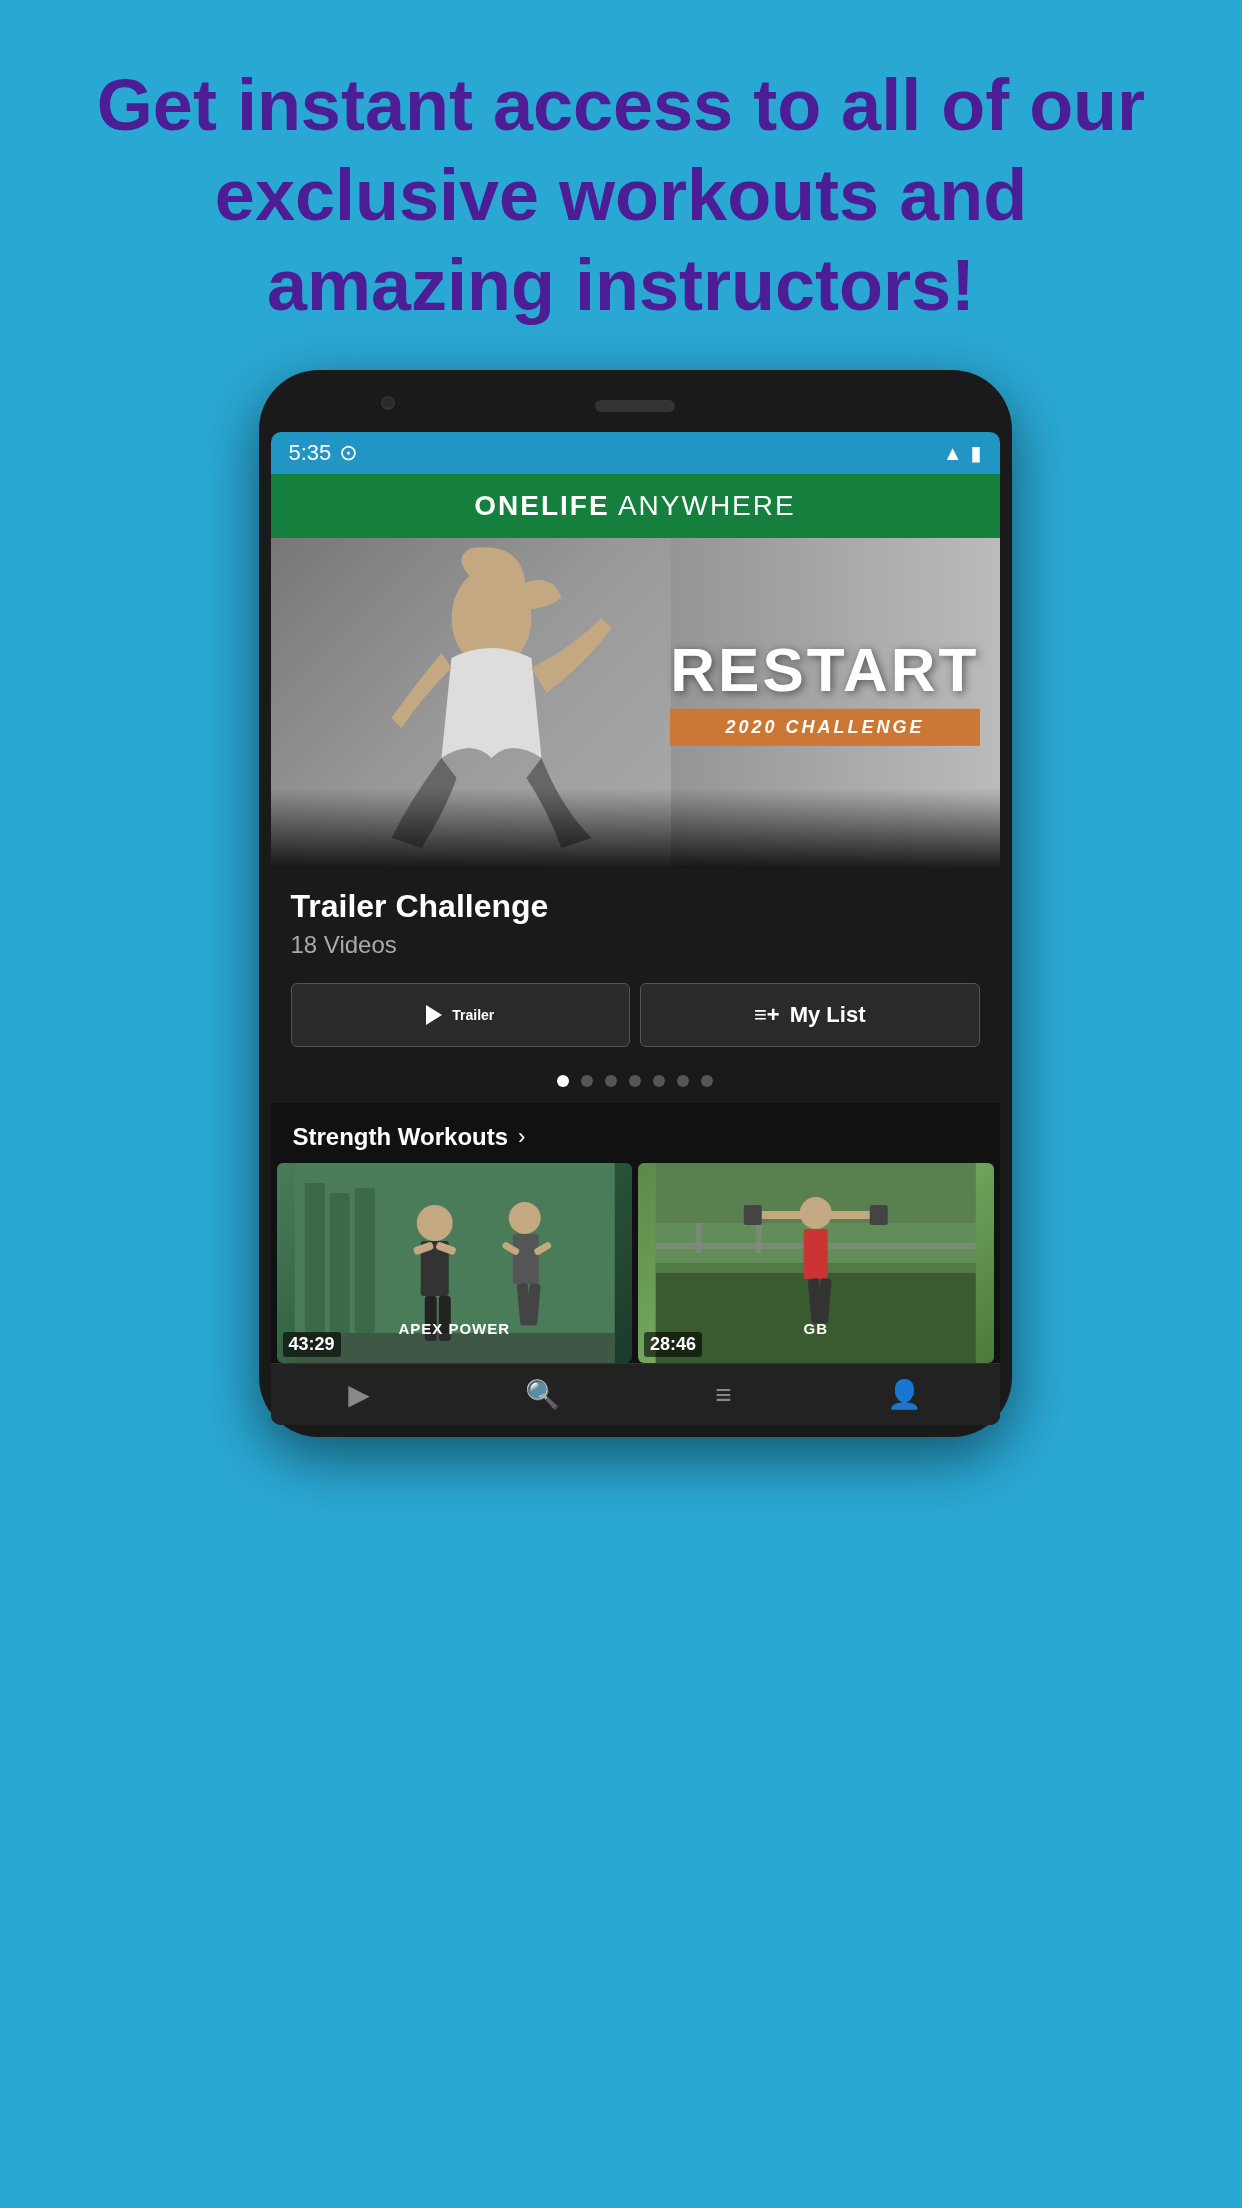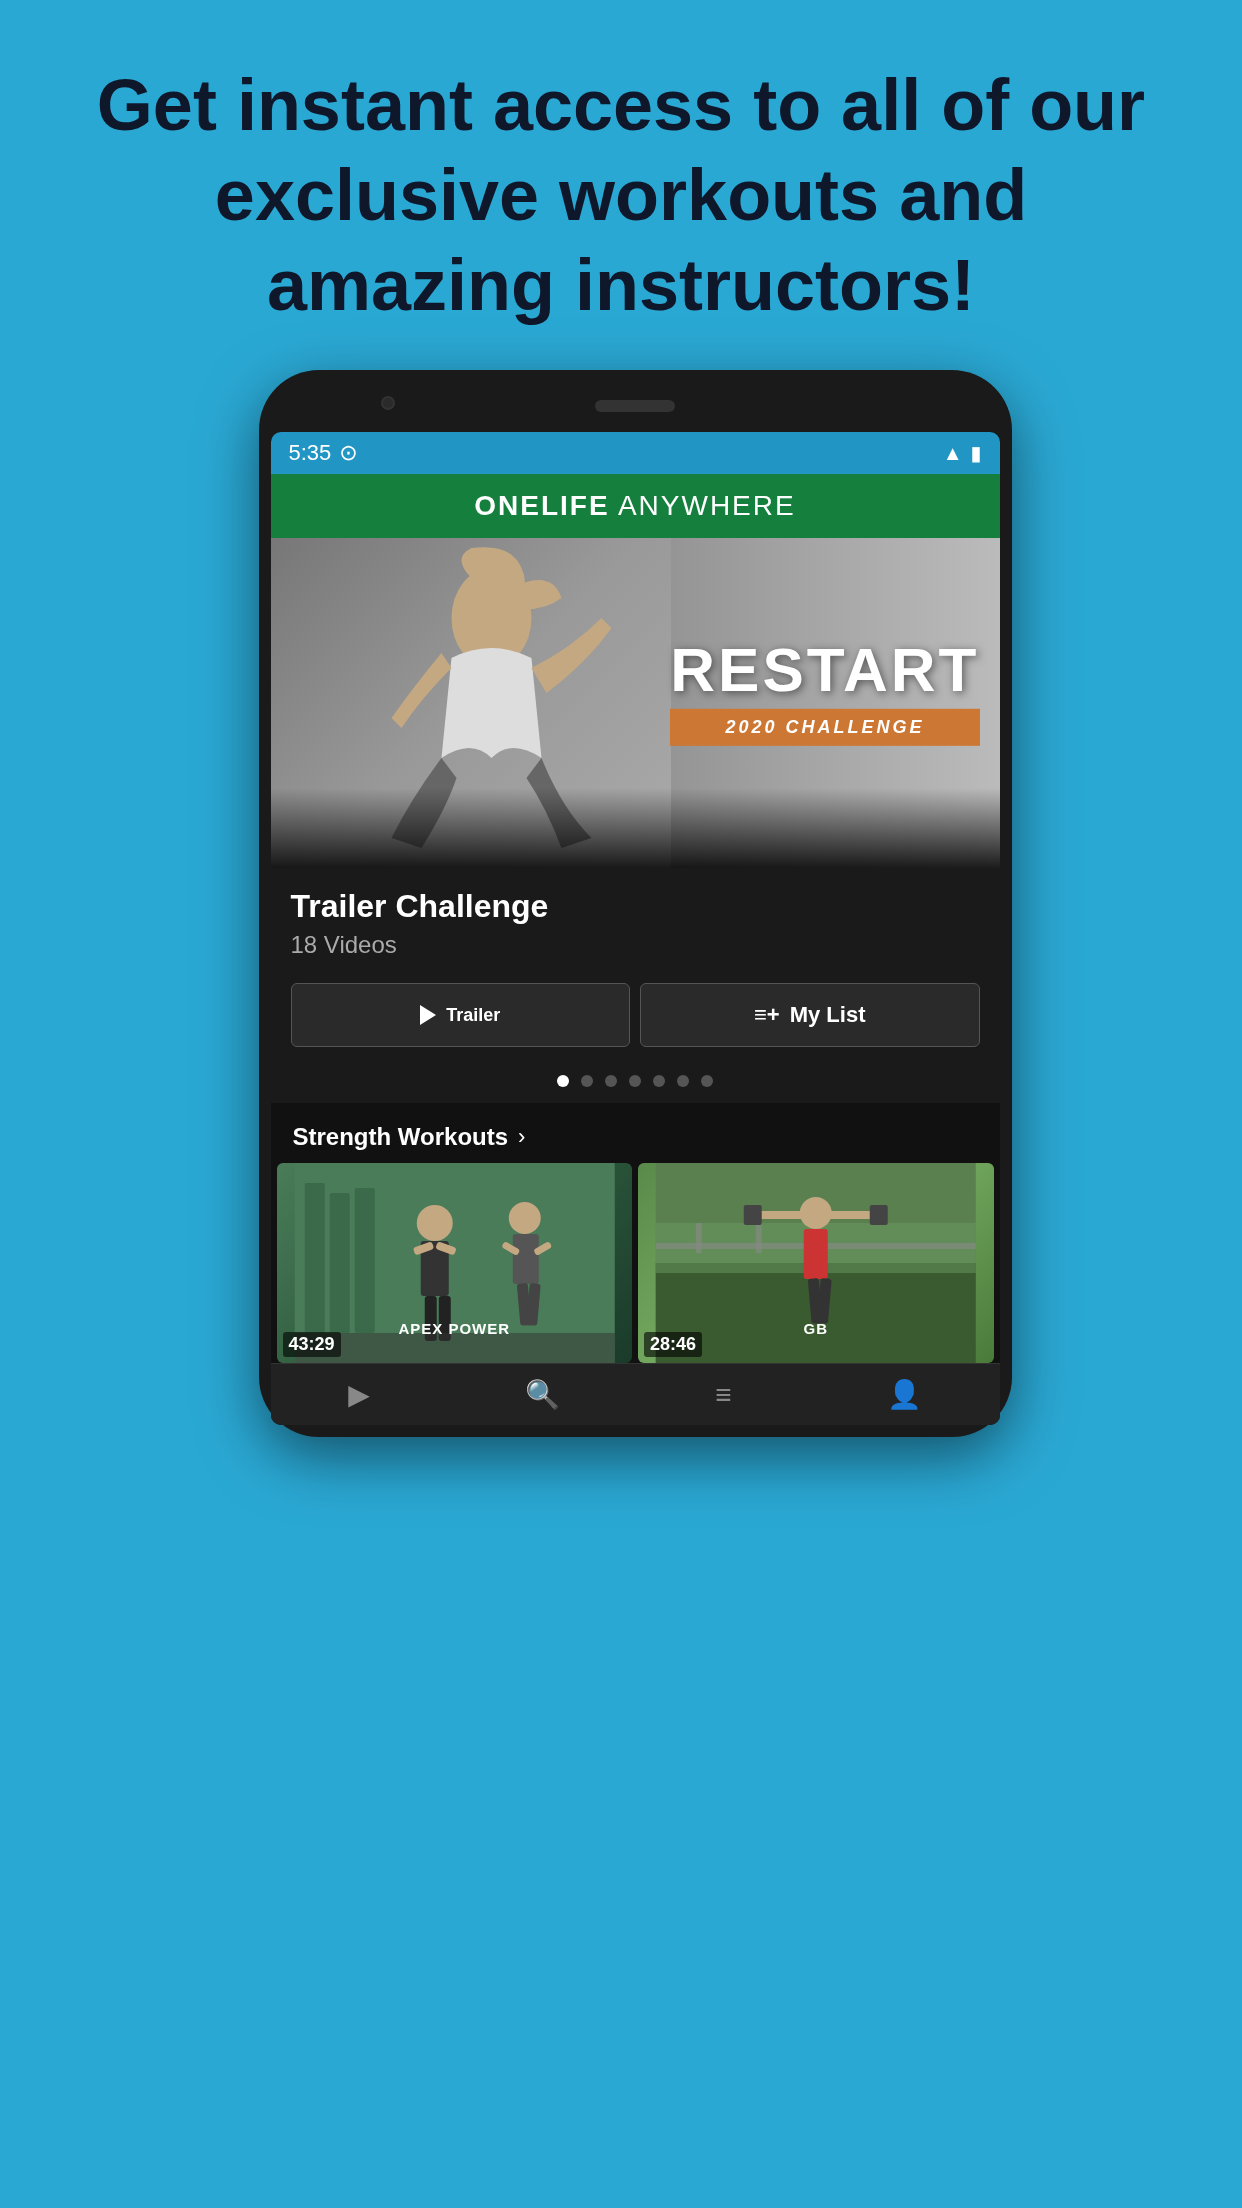--- a/index.html
+++ b/index.html
@@ -9,21 +9,21 @@
       background-color: #2aa8d4;
       font-family: 'Helvetica Neue', Arial, sans-serif;
       overflow: hidden;
       position: relative;
     }
 
     
     .hero-text {
       text-align: center;
       padding: 60px 80px 40px 80px;
-      color: #0f172a;
+      color: #4c1d95;
     }
     .hero-text h1 {
       font-size: 72px;
       font-weight: 600;
       line-height: 1.25;
     }
 
     
     .phone-wrapper {
       display: flex;
@@ -193,21 +193,21 @@
       justify-content: center;
       gap: 10px;
       cursor: pointer;
     }
     .btn-trailer {
       flex: 1;
       background: #2a2a2a;
       color: white;
       border: 1px solid #555;
       border-radius: 6px;
-      font-size: 18px;
+      font-size: 14px;
       font-weight: 600;
       padding: 8px 10px;
       display: flex;
       align-items: center;
       justify-content: center;
       gap: 10px;
       cursor: pointer;
     }
     .btn-mylist {
       flex: 1;

